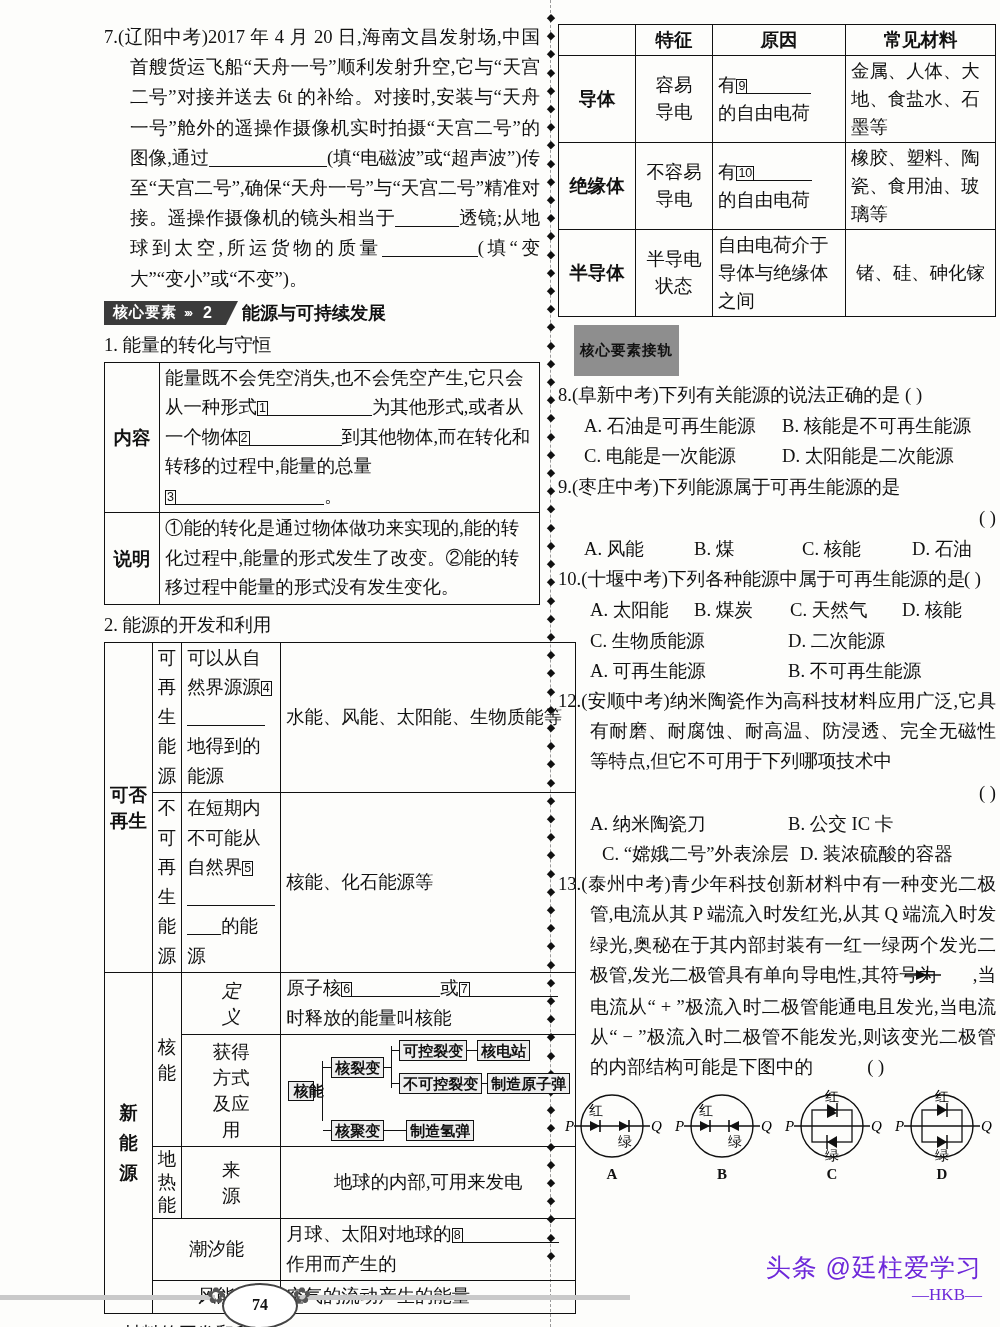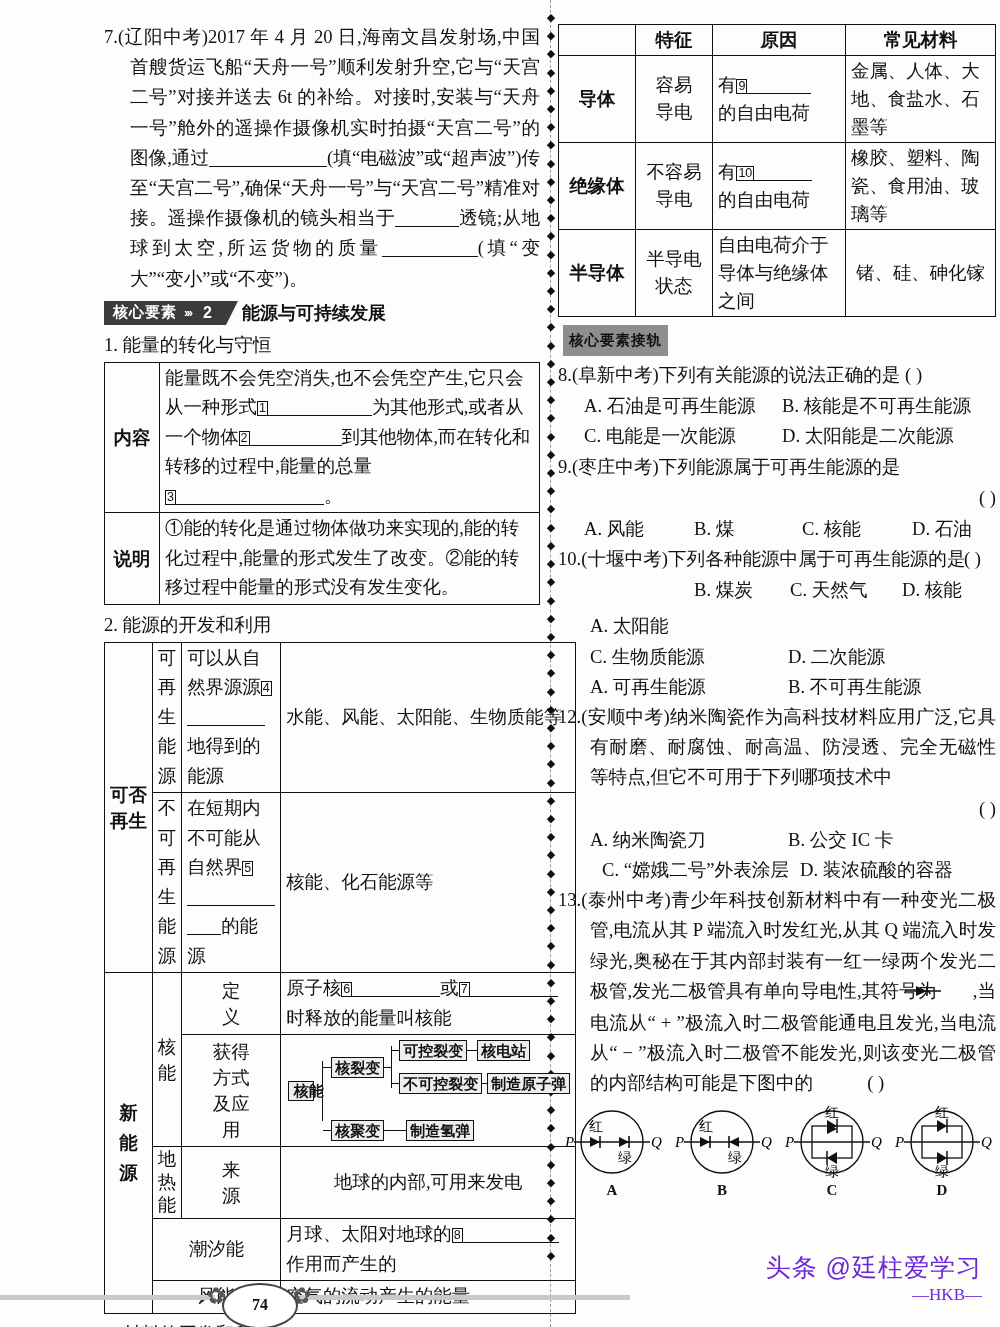--- a/index.html
+++ b/index.html
@@ -72,21 +72,21 @@
     border-right:12px solid transparent;
   }
   .banner .btxt{
     font-family:"Liberation Sans","DejaVu Sans",sans-serif;
     font-weight:bold;font-size:18px;margin-left:4px;color:#111;
   }
   .minibanner{
     display:inline-block;background:#8e8e8e;color:#111;
     font-family:"Liberation Sans","DejaVu Sans",sans-serif;
     font-weight:bold;font-size:14.5px;letter-spacing:1px;
-    padding:6px 6px;margin:4px 0 4px 5px;
+    padding:16px 6px;margin:4px 0 4px 16px;
   }
 
   
   table.t{
     border-collapse:collapse;width:100%;
     margin:2px 0 4px 0;
     font-size:18.4px;line-height:29.5px;
   }
   table.t td,table.t th{
     border:1.1px solid #111;
@@ -199,21 +199,21 @@
         <td>核能、化石能源等</td>
       </tr>
 
       <tr>
         <td class="vh" rowspan="5">
           <div style="line-height:30px;width:1em;margin:0 auto;text-align:center;">新能源</div>
         </td>
         <td class="narrow" rowspan="2" style="width:30px;">
           <div style="width:1em;margin:0 auto;line-height:26px;">核能</div>
         </td>
-        <td class="narrow" style="width:42px;">
+        <td class="narrow" style="width:42px;font-style:italic;">
           <div style="width:1em;margin:0 auto;line-height:26px;">定义</div>
         </td>
         <td colspan="2">
           <span>原子核</span><span class="bno">6</span><span class="blank" style="width:88px;"></span><span>或</span><span class="bno">7</span><span class="blank" style="width:88px;"></span><br><span>时释放的能量叫核能</span>
         </td>
       </tr>
       <tr>
         <td class="narrow">
           <div style="width:2em;margin:0 auto;line-height:26px;text-align:center;">获得方式及应用</div>
         </td>
@@ -346,21 +346,21 @@
       <span style="width:108px;">B. 煤</span>
       <span style="width:110px;">C. 核能</span>
       <span>D. 石油</span>
     </div>
 
     
     <div class="q hang" style="padding-left:32px;text-indent:-32px;">
       <span>10.</span><span>(十堰中考)</span><span>下列各种能源中属于可再生能源的是</span><span style="float:right;" class="paren">(        )</span>
     </div>
     <div class="opt opt-row" style="padding-left:32px;">
-      <span style="width:104px;margin-top:36px;">A. 太阳能</span>
+      <span style="width:104px;">A. 太阳能</span>
       <span style="width:96px;">B. 煤炭</span>
       <span style="width:112px;">C. 天然气</span>
       <span>D. 核能</span>
     </div>
 
     
     <div class="opt opt-row" style="padding-left:32px;">
       <span style="width:198px;">C. 生物质能源</span>
       <span>D. 二次能源</span>
     </div>

